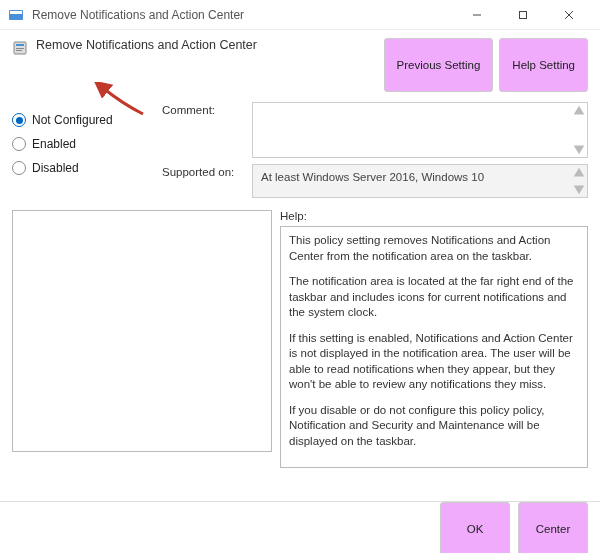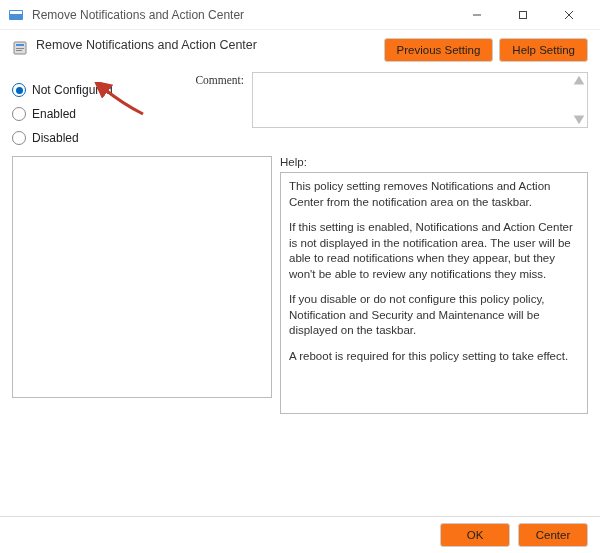--- a/index.html
+++ b/index.html
@@ -7,42 +7,42 @@
 .titlebar { height: 30px; display: flex; align-items: center; padding: 0 8px; background: #fff; border-bottom: 1px solid #eee; }
 .titlebar .ticon { width: 16px; height: 16px; margin-right: 8px; }
 .titlebar .ttext { color: #555; font-size: 12px; }
 .winbtns { margin-left: auto; display: flex; }
 .winbtn { width: 46px; height: 30px; display: flex; align-items: center; justify-content: center; color: #444; }
 .winbtn svg { width: 10px; height: 10px; }
 .header { display: flex; align-items: flex-start; padding: 8px 12px 4px 12px; }
 .header .hicon { width: 16px; height: 16px; margin-right: 8px; margin-top: 2px; }
 .header .htext { font-size: 12.5px; color: #333; }
 .setting-nav { margin-left: auto; display: flex; gap: 6px; }
-.btn { background: #f97316; border: 1px solid #ccc; border-radius: 3px; padding: 5px 12px; font-size: 11.5px; color: #222; }
+.btn { background: #f0abfc; border: 1px solid #ccc; border-radius: 3px; padding: 20px 12px; font-size: 11.5px; color: #222; }
 .config-row { display: flex; padding: 6px 12px 2px 12px; }
 .radios { width: 150px; padding-top: 6px; }
 .radio-item { display: flex; align-items: center; gap: 6px; height: 24px; font-size: 12px; }
 .radio-outer { width: 14px; height: 14px; border-radius: 50%; border: 1.5px solid #888; display: flex; align-items: center; justify-content: center; }
 .radio-item.sel .radio-outer { border-color: #0067C0; }
 .radio-dot { width: 7px; height: 7px; border-radius: 50%; background: #0067C0; }
 .fields { flex: 1; }
 .field-row { display: flex; align-items: flex-start; margin-bottom: 6px; }
-.field-label { width: 90px; text-align: right; padding-right: 8px; color: #333; padding-top: 2px; font-size: 11.5px; font-family: Liberation Serif, serif; }
+.field-label { width: 90px; padding-right: 8px; color: #333; padding-top: 2px; font-size: 11.5px; }
 .comment-box { flex: 1; height: 56px; background: #fff; border: 1px solid #ccc; position: relative; }
 .supported-box { flex: 1; height: 34px; background: #f3f3f3; border: 1px solid #ccc; padding: 6px 8px; color: #444; position: relative; font-size: 11.5px; }
 .vscroll { position: absolute; right: 1px; top: 1px; bottom: 1px; width: 14px; display: flex; flex-direction: column; justify-content: space-between; }
 .vsbtn { width: 14px; height: 14px; display: flex; align-items: center; justify-content: center; color: #999; }
 .main-area { display: flex; padding: 4px 12px 0 12px; gap: 8px; }
 .col { display: flex; flex-direction: column; }
 .col.left { width: 260px; }
 .col.right { flex: 1; justify-content: flex-end; }
 .col-label { font-size: 11.5px; margin-bottom: 4px; color: #333; }
 .panel { border: 1px solid #bbb; background: #fff; height: 242px; padding: 6px 8px; font-size: 11.5px; line-height: 1.35; color: #333; overflow: hidden; }
 .panel p { margin-bottom: 10px; }
-.footer { position: absolute; bottom: 0; left: 0; right: 0; height: 37px; border-top: 1px solid #ddd; display: flex; align-items: center; justify-content: flex-end; gap: 8px; padding: 0 12px; background: #fff; }
+.footer { position: absolute; bottom: 0; left: 0; right: 0; height: 52px; border-top: 1px solid #ddd; display: flex; align-items: flex-start; justify-content: flex-end; gap: 8px; padding: 0 12px; background: #fff; }
 .footer .btn { min-width: 70px; text-align: center; }
 .arrow { position: absolute; left: 93px; top: 82px; pointer-events: none; }
 </style>
 </head>
 <body>
 
 <div class="titlebar">
   <span class="ticon">
     <svg viewBox="0 0 16 16">
         <rect x="1" y="3" width="14" height="10" rx="1" fill="#4a90d9"></rect>
@@ -114,34 +114,52 @@
               </svg>
             </span>
           <span class="vsbtn">
               <svg viewBox="0 0 8 8">
                 <polygon points="1,2 7,2 4,7" fill="#bbb"></polygon>
               </svg>
             </span>
         </div>
       </div>
     </div>
+    <div class="field-row">
+      <div class="field-label">Supported on:</div>
+      <div class="supported-box">
+        <span>At least Windows Server 2016, Windows 10</span>
+        <div class="vscroll">
+          <span class="vsbtn">
+              <svg viewBox="0 0 8 8">
+                <polygon points="4,1 7,6 1,6" fill="#bbb"></polygon>
+              </svg>
+            </span>
+          <span class="vsbtn">
+              <svg viewBox="0 0 8 8">
+                <polygon points="1,2 7,2 4,7" fill="#bbb"></polygon>
+              </svg>
+            </span>
+        </div>
+      </div>
+    </div>
   </div>
 </div>
 
 <div class="main-area">
   <div class="col left">
     <div class="panel"></div>
   </div>
   <div class="col right">
     <div class="col-label">Help:</div>
     <div class="panel">
       <p>This policy setting removes Notifications and Action Center from the notification area on the taskbar.</p>
+      <p>The notification area is located at the far right end of the taskbar and includes icons for current notifications and the system clock.</p>
       <p>If this setting is enabled, Notifications and Action Center is not displayed in the notification area. The user will be able to read notifications when they appear, but they won't be able to review any notifications they miss.</p>
       <p>If you disable or do not configure this policy policy, Notification and Security and Maintenance will be displayed on the taskbar.</p>
-      <p>A reboot is required for this policy setting to take effect.</p>
     </div>
   </div>
 </div>
 
 <svg class="arrow" width="60" height="40">
   <defs>
       <marker id="ah" markerWidth="8" markerHeight="8" refX="2" refY="3" orient="auto">
         <polygon points="0,0 6,3 0,6" fill="#C0392B"></polygon>
       </marker>
     </defs>

